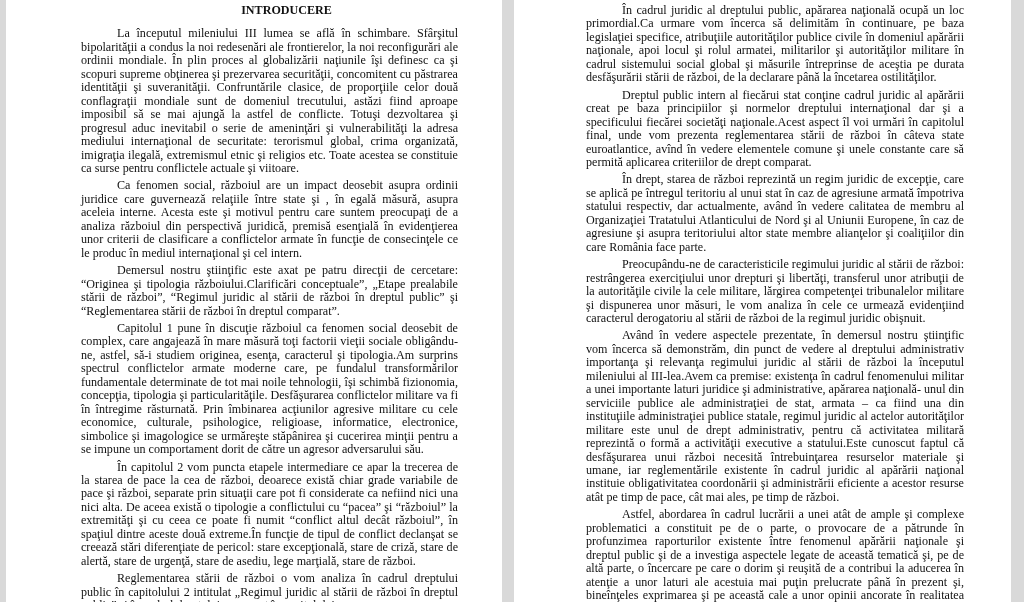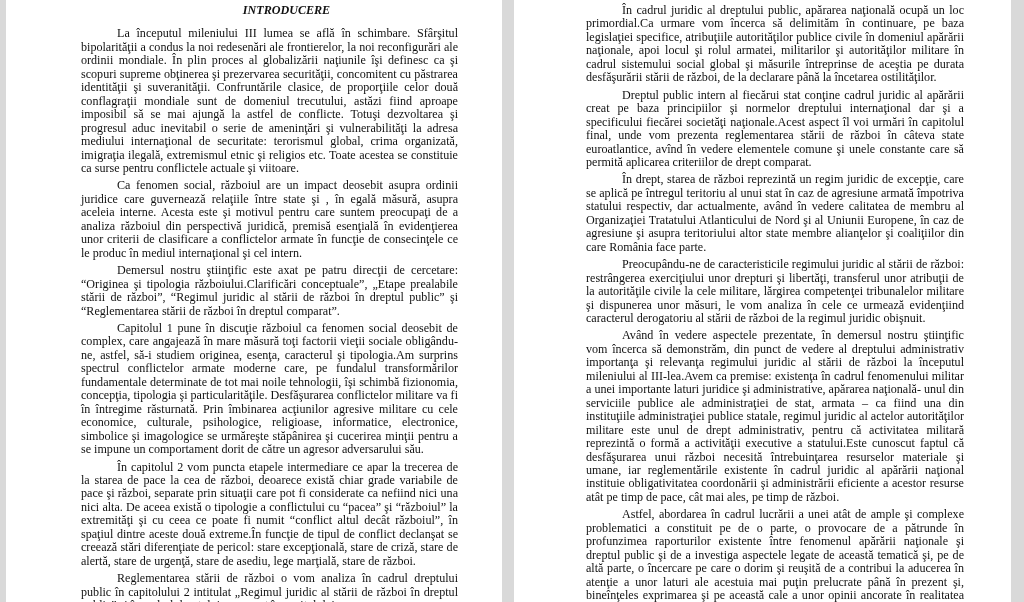--- a/index.html
+++ b/index.html
@@ -18,21 +18,21 @@
   #page-right { left: 514px; width: 497px; }
   .text-block {
     position: absolute; left: 71px; width: 385px;
     font-size: 12.1px; line-height: 13.45px;
     text-align: justify; hyphens: none;
   }
   #page-left .text-block  { top: 4px; }
   #page-right .text-block { top: 0px; left: 68px; width: 386px; }
   .heading {
     text-align: center; font-weight: bold; font-size: 12.1px;
-    margin: 0 0 10px 0; padding-left: 34px; font-style: italic;
+    margin: 0 0 10px 0; padding-left: 34px;
   }
   p { margin: 4px; text-indent: 36px; }
 </style>
 </head>
 <body>
 
 <div class="page" id="page-left">
   <div class="text-block">
     <div class="heading">INTRODUCERE</div>
     <p>La începutul mileniului III lumea se află în schimbare. Sfârşitul bipolarităţii a condus la noi redesenări ale frontierelor, la noi reconfigurări ale ordinii mondiale. În plin proces al globalizării naţiunile îşi definesc ca şi scopuri supreme obţinerea şi prezervarea securităţii, concomitent cu păstrarea identităţii şi suveranităţii. Confruntările clasice, de proporţiile celor două conflagraţii mondiale sunt de domeniul trecutului, astăzi fiind aproape imposibil să se mai ajungă la astfel de conflicte. Totuşi dezvoltarea şi progresul aduc inevitabil o serie de ameninţări şi vulnerabilităţi la adresa mediului internaţional de securitate: terorismul global, crima organizată, imigraţia ilegală, extremismul etnic şi religios etc. Toate acestea se constituie ca surse pentru conflictele actuale şi viitoare.</p>

